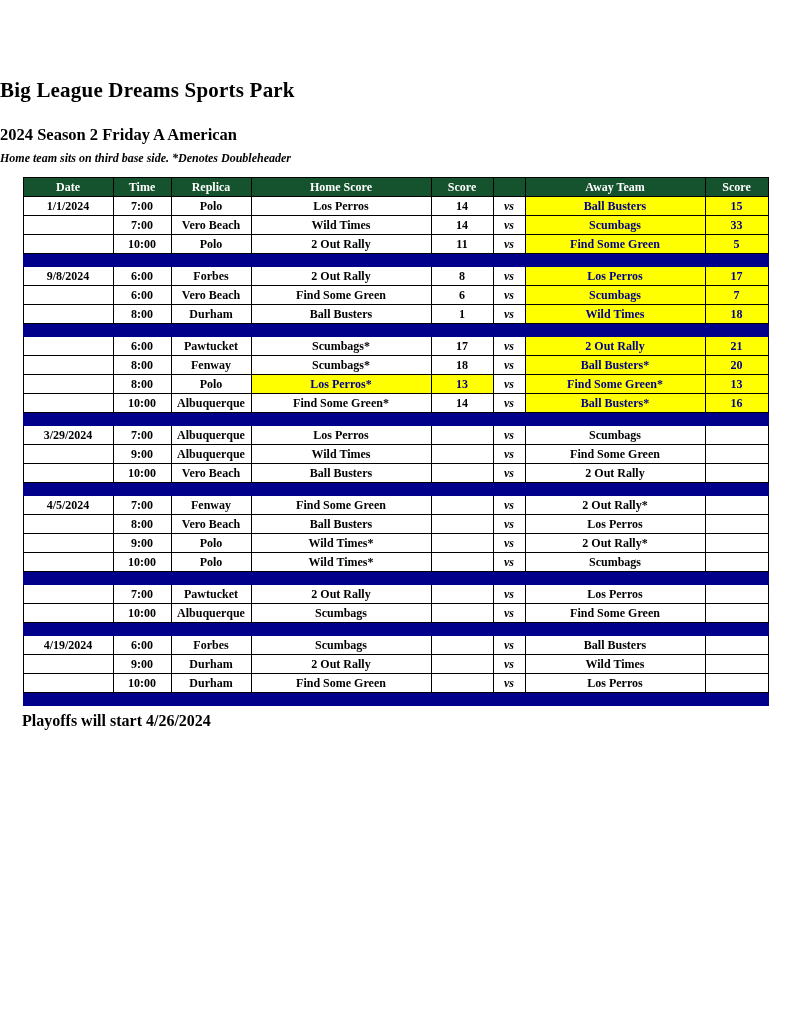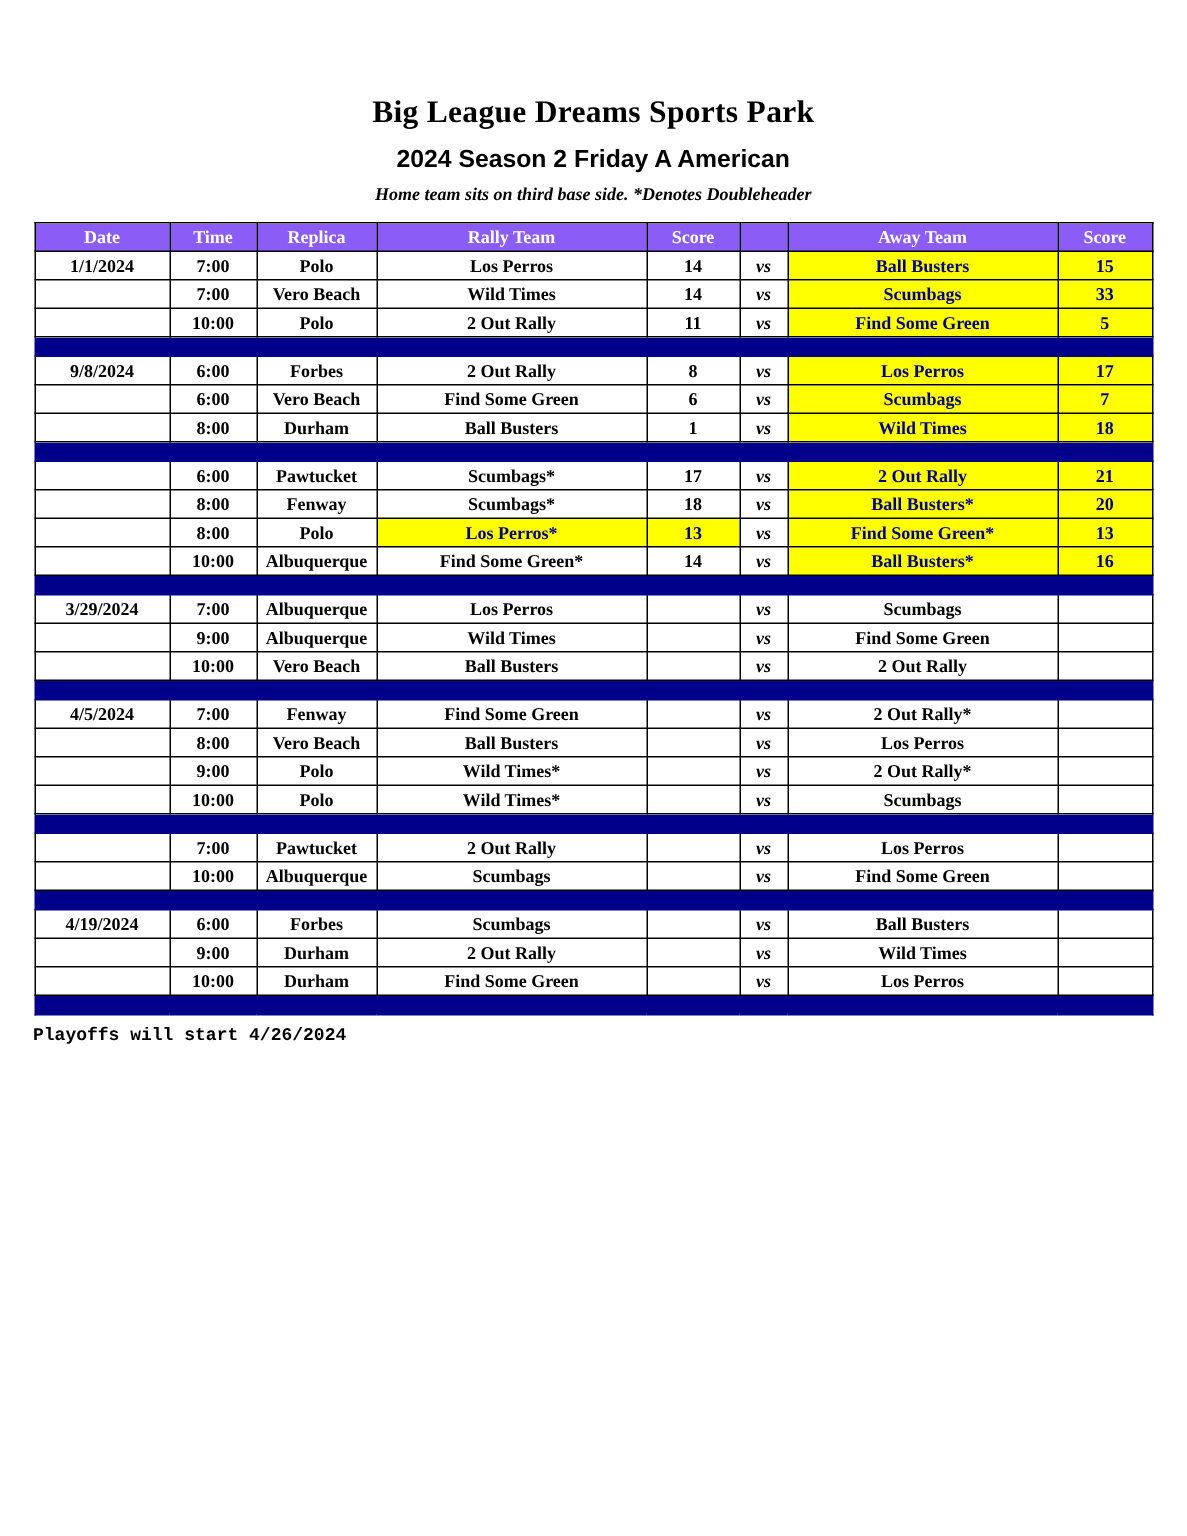--- a/index.html
+++ b/index.html
@@ -14,34 +14,33 @@
     color: #000000;
   }
   .page {
     position: relative;
     width: 791px;
     height: 1024px;
     box-sizing: border-box;
     padding: 0;
   }
   .titles {
-    text-align: center;
-    padding-top: 62px;
+    padding-top: 78px;
   }
   .title-main {
     font-family: "Liberation Serif", serif;
     font-weight: bold;
     font-size: 21px;
     letter-spacing: 0.2px;
   }
   .title-sub {
-    font-family: Liberation Sans, sans-serif;
+    font-family: Liberation Serif, serif;
     font-weight: bold;
     font-size: 16.5px;
-    margin-top: 10px;
+    margin-top: 22px;
   }
   .title-note {
     font-family: Liberation Serif, serif;
     font-weight: bold;
     font-style: italic;
     font-size: 12px;
     margin-top: 6px;
   }
   table.sched {
     border-collapse: collapse;
@@ -64,21 +63,21 @@
   col.c-date { width: 90px; }
   col.c-time { width: 58px; }
   col.c-replica { width: 80px; }
   col.c-home { width: 180px; }
   col.c-score1 { width: 62px; }
   col.c-vs { width: 32px; }
   col.c-away { width: 180px; }
   col.c-score2 { width: 63px; }
 
   thead td {
-    background: #8b5cf6;
+    background: #14532d;
     color: #ffffff;
     font-weight: bold;
     font-size: 12.5px;
     height: 19px;
   }
   .vs-cell {
     font-style: italic;
     font-weight: bold;
     font-size: 11px;
   }
@@ -91,23 +90,23 @@
   
   td.win {
     background: #FFFF00;
     color: #00008B;
   }
   td.plain {
     background: #ffffff;
     color: #000000;
   }
   .footer-note {
-    font-family: Liberation Mono, monospace;
-    font-weight: bold;
-    font-size: 12px;
+    font-family: Liberation Serif, serif;
+    font-weight: bold;
+    font-size: 16px;
     margin: 6px 16px 0 22px;
   }
 </style>
 </head>
 <body>
 
 <div class="page">
 
   <div class="titles">
     <div class="title-main">Big League Dreams Sports Park</div>
@@ -124,21 +123,21 @@
       <col class="c-score1">
         <col class="c-vs">
         <col class="c-away">
         <col class="c-score2">
     </colgroup>
     <thead>
       <tr>
         <td>Date</td>
         <td>Time</td>
         <td>Replica</td>
-        <td>Rally Team</td>
+        <td>Home Score</td>
         <td>Score</td>
         <td></td>
         <td>Away Team</td>
         <td>Score</td>
       </tr>
     </thead>
     <tbody id="sched-body">
         <tr>
           <td class="plain">1/1/2024</td>
           <td class="plain">7:00</td>

